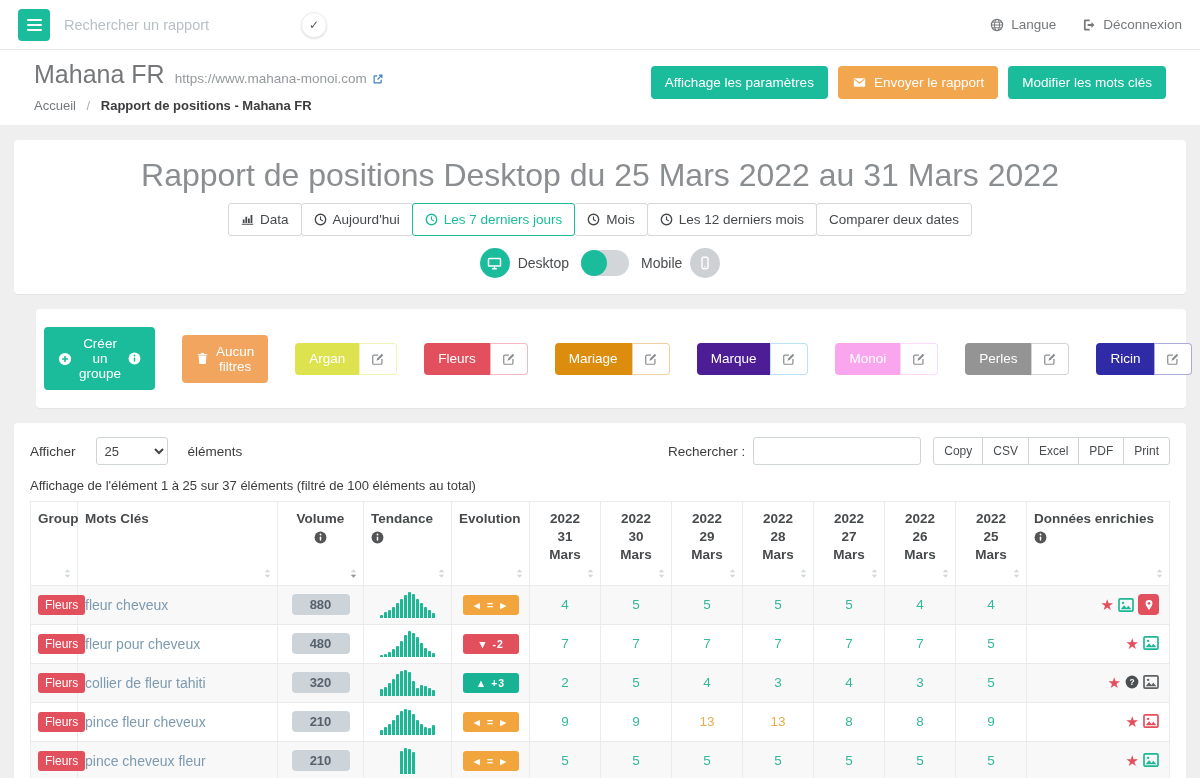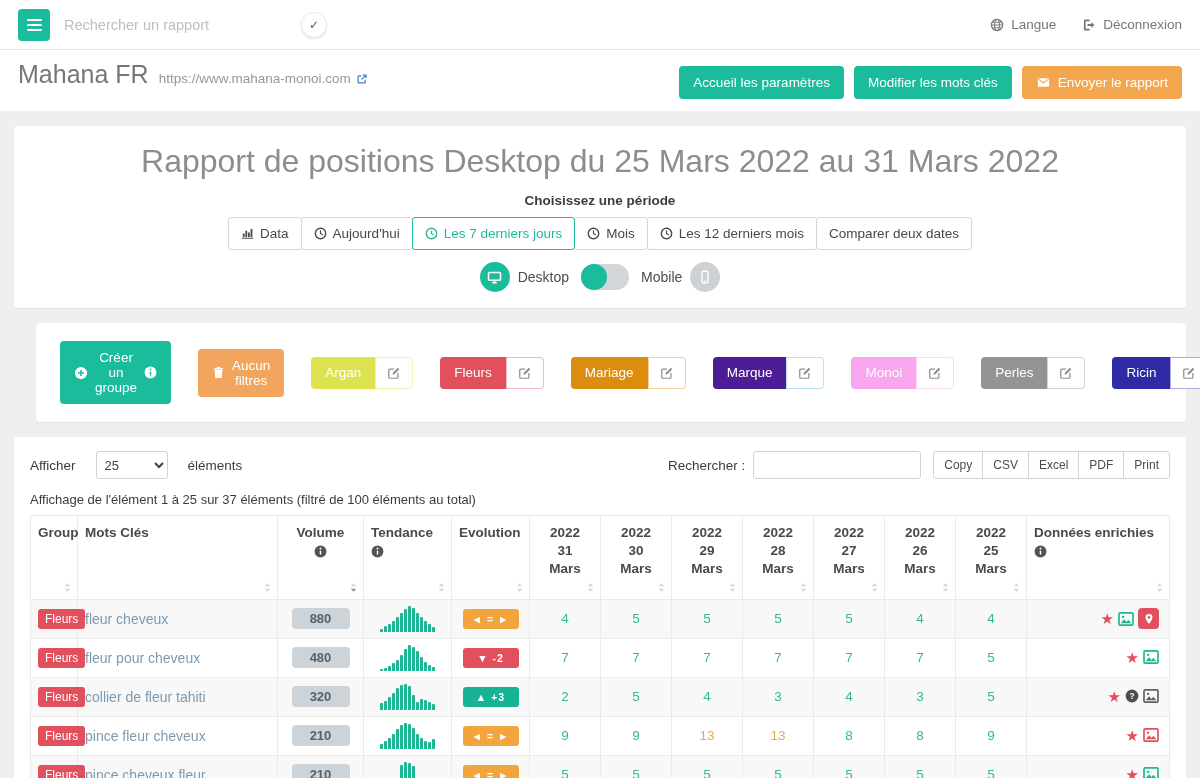--- a/index.html
+++ b/index.html
@@ -13,21 +13,21 @@
   .burger { width:32px; height:32px; background:#1abc9c; border:none; border-radius:4px; display:flex; flex-direction:column; justify-content:center; align-items:center; gap:3px; }
   .burger i { display:block; width:15px; height:2px; background:#fff; border-radius:1px; }
   .nav-search { border:none; outline:none; margin-left:14px; width:185px; font-size:14.5px; color:#444; }
   .nav-search::placeholder { color:#b9c0c5; }
   .check-badge { width:26px; height:26px; border-radius:50%; background:#fff; border:1px solid #ececec; box-shadow:0 1px 2px rgba(0,0,0,.12); display:flex; align-items:center; justify-content:center; font-size:12px; color:#555; margin-left:52px; }
   .nav-right { margin-left:auto; display:flex; align-items:center; gap:26px; }
   .nav-link { display:flex; align-items:center; gap:7px; color:#75787b; font-size:13.5px; background:none; border:none; }
   .nav-link .nic { color:#75787b; }
 
   
-  .page-head { background:#fff; padding:10px 18px 12px; display:flex; justify-content:space-between; align-items:flex-start; }
+  .page-head { background:#fff; padding:10px 34px 12px; display:flex; justify-content:space-between; align-items:flex-start; }
   .site-line { display:flex; align-items:baseline; gap:10px; }
   .site-name { font-size:25px; font-weight:400; color:#75777a; }
   .site-url { font-size:13.5px; color:#95999c; display:flex; align-items:center; gap:5px; text-decoration:none; }
   .site-url .ext { color:#3d7ebd; }
   .breadcrumb { margin-top:9px; font-size:13px; color:#75787b; }
   .breadcrumb .sep { margin:0 7px; color:#a9acae; }
   .breadcrumb .cur { color:#3c3c3e; font-weight:bold; }
   .head-actions { display:flex; gap:10px; margin-top:6px; }
   .btn { border:none; border-radius:4px; padding:9px 14px; font-size:13.5px; color:#fff; display:flex; align-items:center; gap:7px; }
   .btn-teal { background:#1abc9c; }
@@ -47,21 +47,21 @@
   .pbtn .pic { color:inherit; }
   .device-row { margin-top:12px; display:flex; justify-content:center; align-items:center; gap:8px; }
   .dev-circle { width:30px; height:30px; border-radius:50%; display:flex; align-items:center; justify-content:center; color:#fff; border:none; }
   .dev-desktop { background:#1abc9c; }
   .dev-mobile { background:#cdd1d3; }
   .dev-label { font-size:14px; color:#4a4d50; }
   .toggle { width:48px; height:26px; background:#d2d6d8; border-radius:13px; border:none; position:relative; margin:0 4px; }
   .toggle .knob { position:absolute; left:0; top:0; width:26px; height:26px; border-radius:50%; background:#1abc9c; }
 
   
-  .filters-card { padding:18px 24px; display:flex; align-items:center; gap:27px;margin-left:36px; }
+  .filters-card { padding:18px 8px; display:flex; align-items:center; gap:27px;margin-left:36px; }
   .chip { display:inline-flex; }
   .gbtn { color:#fff; border:none; font-size:13.5px; padding:8px 14px; border-radius:4px 0 0 4px; }
   .ebtn { background:#fff; border:1px solid #ddd; border-radius:0 4px 4px 0; padding:8px 11px; color:#8a8d90; display:flex; align-items:center; }
   .btn-create { --knockout:#1abc9c; }
   .btn-nofilter { background:#f1a55f; --knockout:#f1a55f; }
 
   
   .table-card { padding:14px 16px 0; }
   .tc-controls { display:flex; align-items:center; }
   .show-group { display:flex; align-items:center; gap:20px; font-size:13.5px; color:#3c3c3e; }
@@ -150,43 +150,47 @@
       <a class="site-url">
         <span>https://www.mahana-monoi.com</span>
         <span class="ext">
             <svg viewBox="0 0 16 16" width="12" height="12">
               <path d="M2 4.5A1.5 1.5 0 0 1 3.5 3H7v1.6H3.6v7.8h7.8V9H13v3.5a1.5 1.5 0 0 1-1.5 1.5h-8A1.5 1.5 0 0 1 2 12.5v-8z" fill="currentColor"></path>
               <path d="M9.2 2H14v4.8h-1.6V4.7L7.9 9.2 6.8 8.1l4.5-4.5H9.2V2z" fill="currentColor"></path>
             </svg>
           </span>
       </a>
     </div>
+    <div class="breadcrumb">
+      <a>Accueil</a>
+      <span class="sep">/</span>
+      <span class="cur">Rapport de positions - Mahana FR</span>
+    </div>
   </div>
   <div class="head-actions">
     <button class="btn btn-teal">
-      <span>Accueil les paramètres</span>
-    </button>
-    <button class="btn btn-teal">
-      <span>Modifier les mots clés</span>
+      <span>Affichage les paramètres</span>
     </button>
     <button class="btn btn-orange">
       <span>
           <svg viewBox="0 0 16 16" width="15" height="13">
             <rect x="1" y="2.8" width="14" height="10.4" rx="1.1" fill="#fff"></rect>
             <path d="M1.8 3.8L8 8.6l6.2-4.8" fill="none" stroke="var(--knockout,#888)" stroke-width="1.3"></path>
           </svg>
         </span>
       <span>Envoyer le rapport</span>
     </button>
+    <button class="btn btn-teal">
+      <span>Modifier les mots clés</span>
+    </button>
   </div>
 </div>
 
 <div class="card period-card">
   <div class="period-title">Rapport de positions Desktop du 25 Mars 2022 au 31 Mars 2022</div>
-  <div class="period-sub">Choisissez une période</div>
   <div class="period-btns" id="period-buttons">
       <button class="pbtn">
         <span class="pic">
           <svg viewBox="0 0 16 16" width="13" height="13">
             <path d="M1 13.2h14v1.4H1zM2.2 8h2.2v4.4H2.2zM5.4 4.6h2.2v7.8H5.4zM8.6 6.8h2.2v5.6H8.6zM11.8 2.6H14v9.8h-2.2z" fill="currentColor"></path>
           </svg>
         </span>
         <span>Data</span>
       </button>
       <button class="pbtn">

